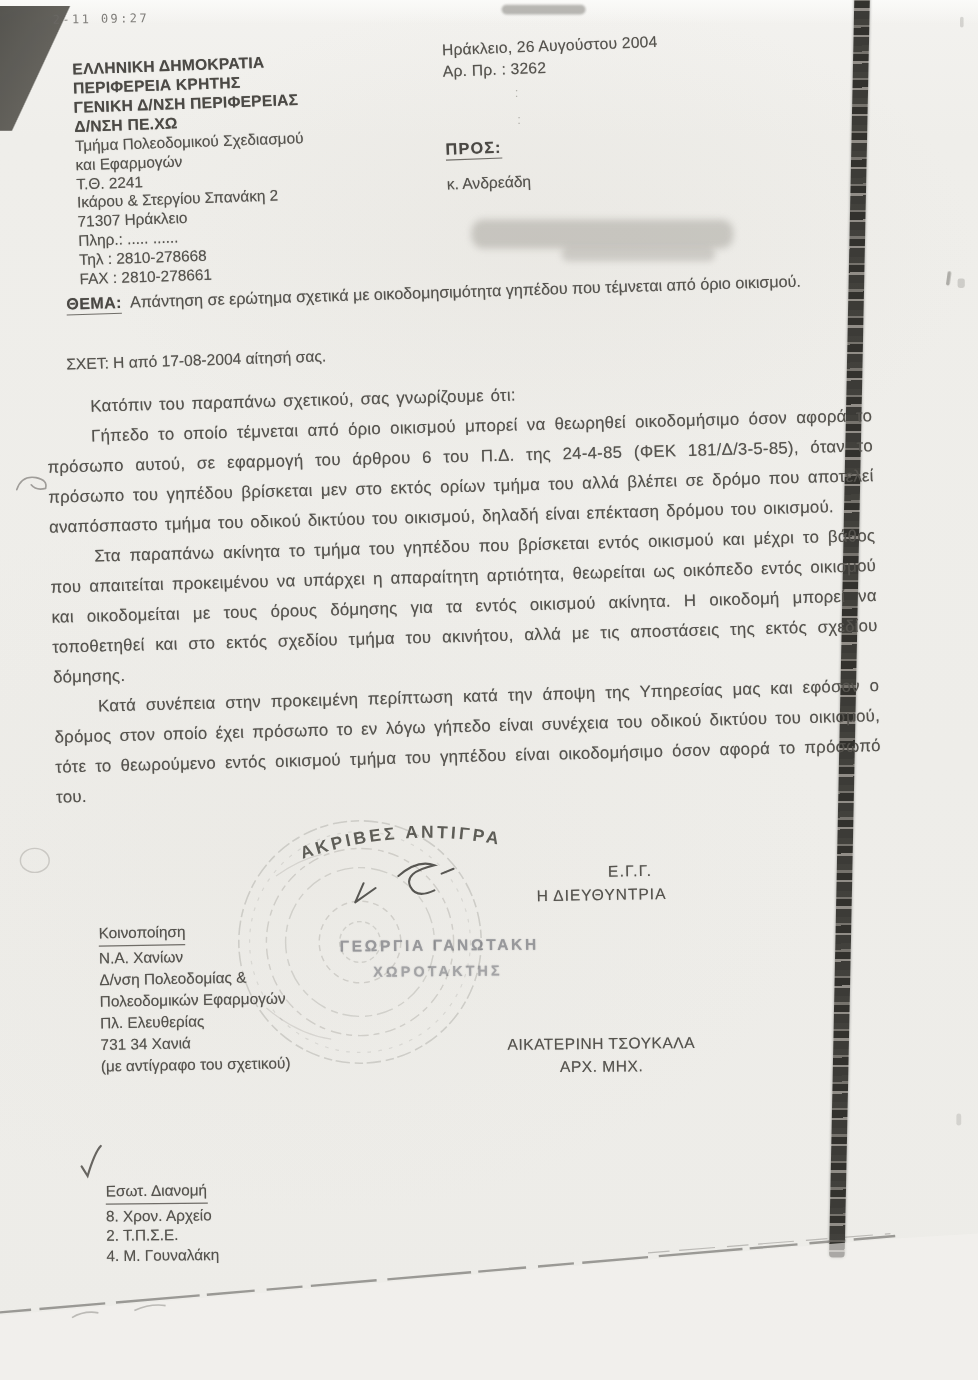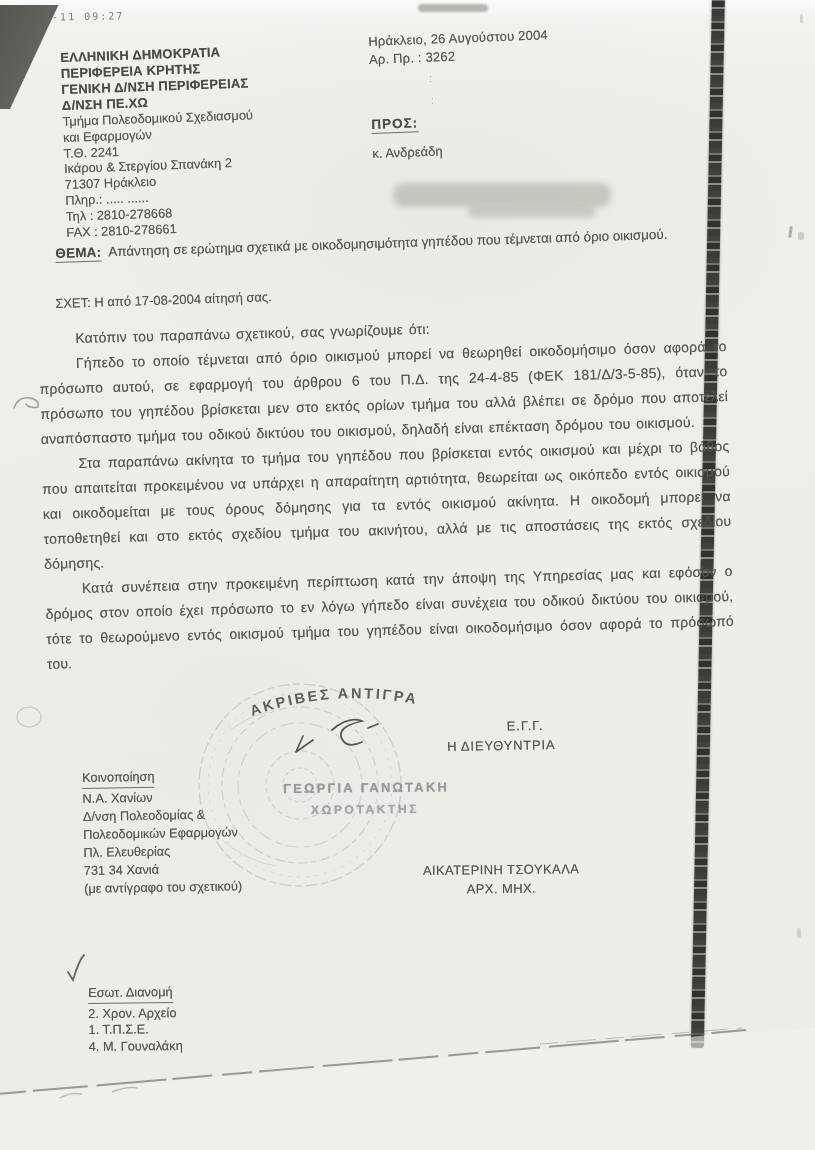--- a/index.html
+++ b/index.html
@@ -173,22 +173,22 @@
     <div>(με αντίγραφο του σχετικού)</div>
   </div>
 
   <div class="abs signatory tilt06 txt">
     <div>ΑΙΚΑΤΕΡΙΝΗ ΤΣΟΥΚΑΛΑ</div>
     <div>ΑΡΧ. ΜΗΧ.</div>
   </div>
 
   <div class="abs dist tilt06 txt">
     <span class="title u">Εσωτ. Διανομή</span>
-    <div>2.  Χρον. Αρχείο</div>
-    <div>1.  Τ.Π.Σ.Ε.</div>
+    <div>8.  Χρον. Αρχείο</div>
+    <div>2.  Τ.Π.Σ.Ε.</div>
     <div>4.  Μ. Γουναλάκη</div>
   </div>
 
   <svg class="abs svglayer" style="left:60px;top:950px;" width="36" height="40" viewBox="0 0 36 40">
     <path d="M 8 22 l 5 8 q 6 -20 11 -25" stroke="#504e49" stroke-width="1.8" fill="none" stroke-linecap="round" opacity="0.85"></path>
   </svg>
 
   <svg class="abs svglayer" style="left:8px;top:390px;" width="40" height="30" viewBox="0 0 40 30">
     <path d="M 6 18 q 4 -12 16 -10 q 10 2 8 9 q -8 2 -12 -3" stroke="#6a6864" stroke-width="1.4" fill="none" stroke-linecap="round" opacity="0.6"></path>
   </svg>

